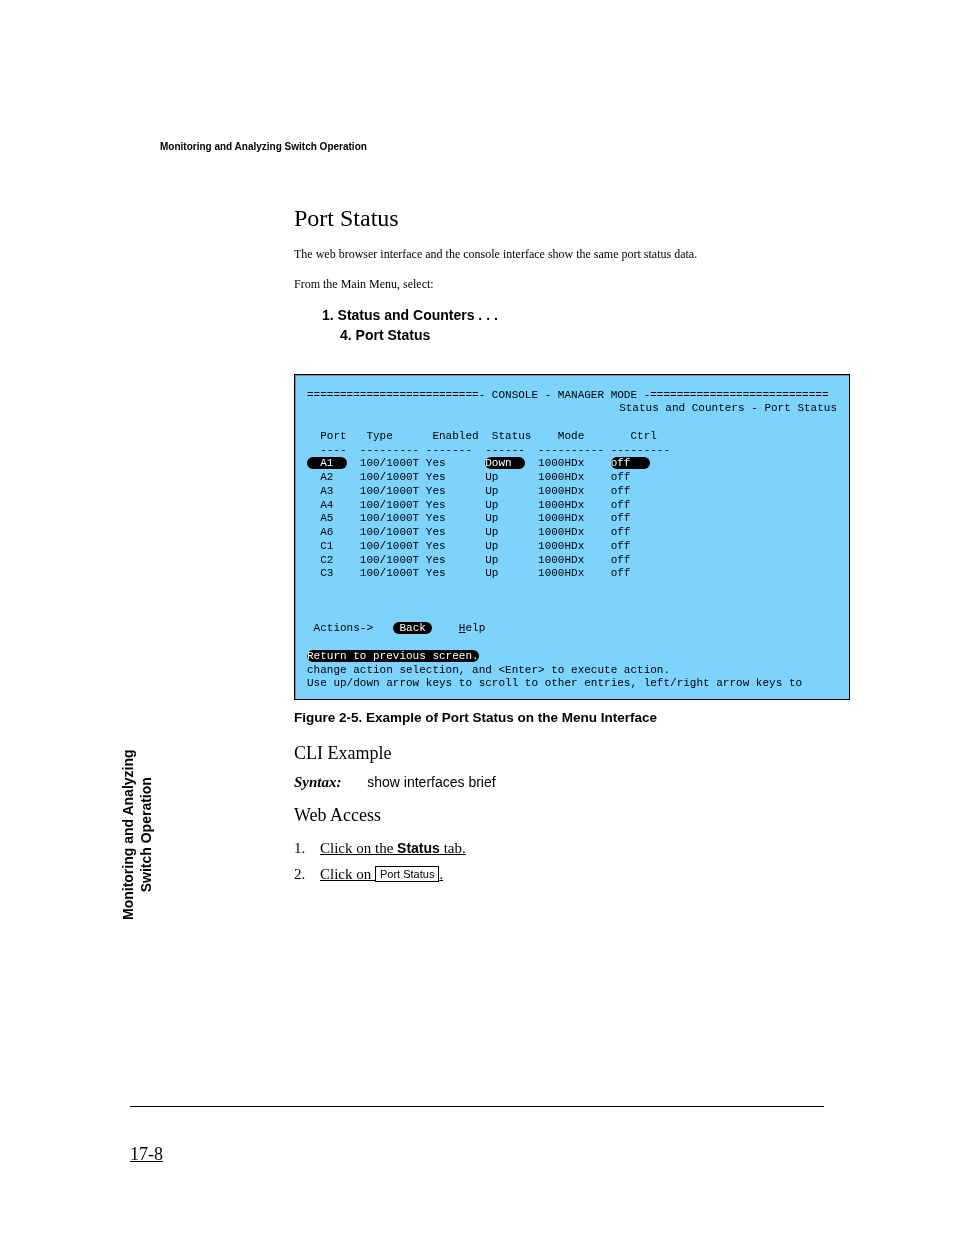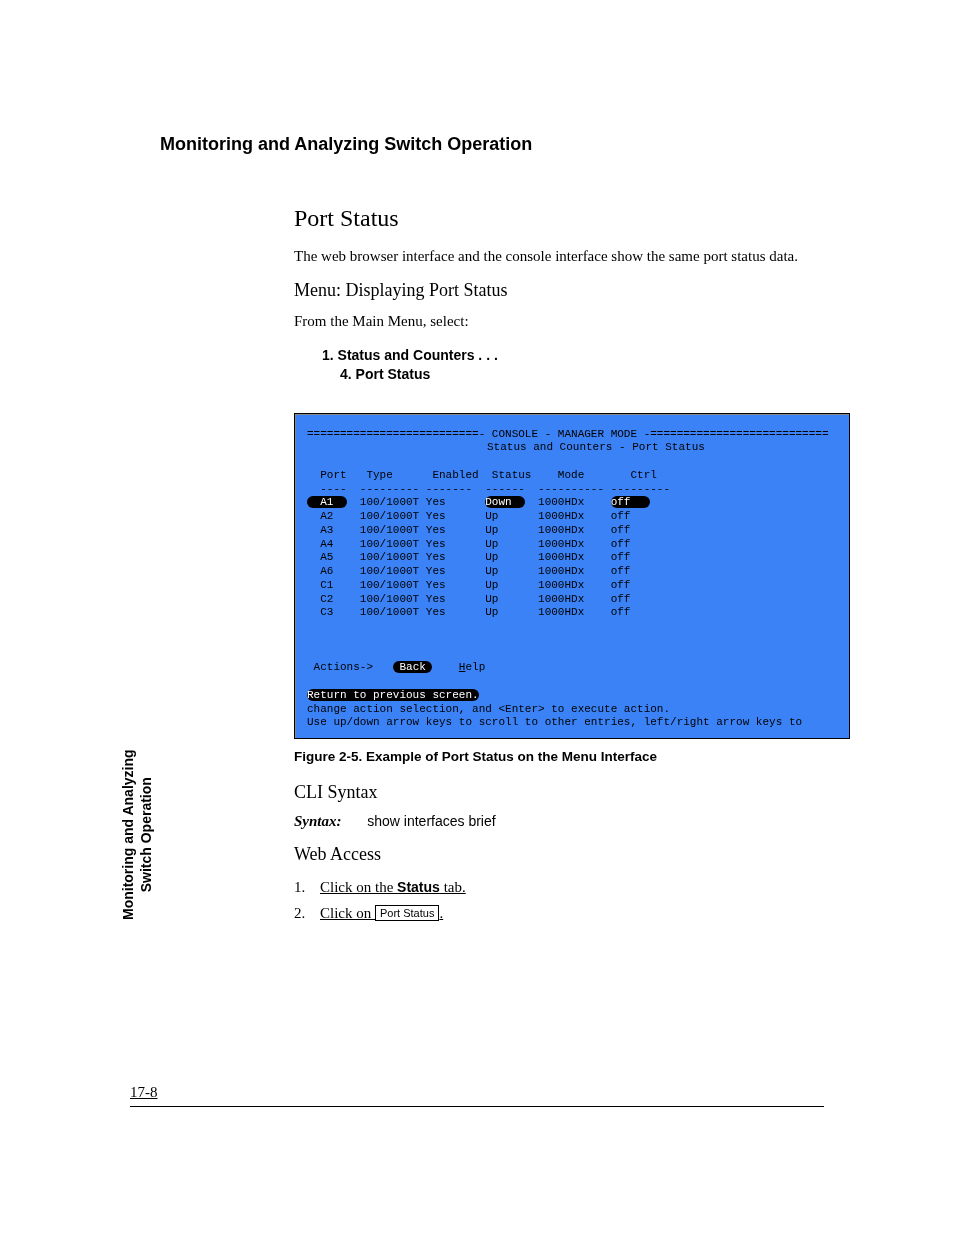--- a/index.html
+++ b/index.html
@@ -14,42 +14,42 @@
   }
   .page {
     position: relative;
     width: 954px;
     height: 1235px;
     box-sizing: border-box;
   }
   .header-block {
     position: absolute;
     left: 160px;
-    top: 133px;
-    font-family: Arial, Helvetica, sans-serif;
-    font-size: 18px;
+    top: 140px;
+    font-family: Arial, Helvetica, sans-serif;
+    font-size: 10px;
     line-height: 1.3;
   }
   .header-bold { font-weight: bold; }
   .header-sub { font-weight: normal; }
   .content {
     position: absolute;
     left: 294px;
     top: 205px;
     width: 556px;
   }
   .h2 {
     font-family: "Century Schoolbook", "New Century Schoolbook", serif;
     font-size: 24px;
     font-weight: normal;
     margin: 0 0 14px 0;
   }
   .para {
     font-family: "Century Schoolbook", "New Century Schoolbook", serif;
-    font-size: 15px;
+    font-size: 12px;
     line-height: 1.35;
     margin: 0 0 14px 0;
   }
   .h3 {
     font-family: "Century Schoolbook", "New Century Schoolbook", serif;
     font-size: 18px;
     font-weight: normal;
     margin: 14px 0 10px 0;
   }
   .menu-path {
@@ -63,21 +63,21 @@
   .terminal-wrap {
     margin: 28px 0 10px 0;
     border: 1px solid #000;
     box-shadow: 1px 1px 0 #888 inset;
     padding: 14px 12px 8px 12px;
     font-family: "Courier New", Courier, monospace;
     font-size: 11px;
     line-height: 1.25;
     white-space: pre;
     color: #000;
-    background: #3b82f6;
+    background: #7dd3fc;
   }
   .inv { background: #000; color: #fff; border-radius: 6px; }
   .underline { text-decoration: underline; }
   .fig-caption {
     font-family: Arial, Helvetica, sans-serif;
     font-weight: bold;
     font-size: 13.5px;
     margin: 8px 0 18px 0;
   }
   .syntax-row {
@@ -133,66 +133,65 @@
   .footer-rule {
     position: absolute;
     left: 130px;
     right: 130px;
     top: 1106px;
     border-top: 1px solid #000;
   }
   .page-num {
     position: absolute;
     left: 130px;
-    top: 1084px;
-    font-family: "Century Schoolbook", "New Century Schoolbook", serif;
-    font-size: 15px;
+    top: 1144px;
+    font-family: "Century Schoolbook", "New Century Schoolbook", serif;
+    font-size: 18px;
     text-decoration: underline;
   }
 </style>
 </head>
 <body>
 
 <div class="page">
 
   <div class="header-block">
     <div class="header-bold">Monitoring and Analyzing Switch Operation</div>
   </div>
 
   <div class="content">
 
     <div class="h2">Port Status</div>
     <div class="para">The web browser interface and the console interface show the same port status data.</div>
 
-    <div class="h3">Menu: Displaying Port Status</div>
     <div class="para">From the Main Menu, select:</div>
     <div class="menu-path">
       <div>1. Status and Counters . . .</div>
       <div class="line2">4. Port Status</div>
     </div>
 
-    <div class="terminal-wrap"><div>==========================- CONSOLE - MANAGER MODE -===========================</div><div style="text-align:left; padding-left:180px;">Status and Counters - Port Status</div>
+    <div class="terminal-wrap"><div>==========================- CONSOLE - MANAGER MODE -===========================</div><div style="text-align:right; padding-left:180px;">Status and Counters - Port Status</div>
 <div>  Port   Type      Enabled  Status    Mode       Ctrl</div><div>  ----  --------- -------  ------  ---------- ---------</div><div id="term-rows"><span class="inv">  A1  </span>  100/1000T Yes      <span class="inv">Down  </span>  1000HDx    <span class="inv">off   </span>
   A2    100/1000T Yes      Up      1000HDx    off
   A3    100/1000T Yes      Up      1000HDx    off
   A4    100/1000T Yes      Up      1000HDx    off
   A5    100/1000T Yes      Up      1000HDx    off
   A6    100/1000T Yes      Up      1000HDx    off
   C1    100/1000T Yes      Up      1000HDx    off
   C2    100/1000T Yes      Up      1000HDx    off
   C3    100/1000T Yes      Up      1000HDx    off
 </div>
 
 
 <div><span> Actions-&gt;   </span><span class="inv"> Back </span>    <span class="underline">H</span><span>elp</span></div>
 <div><span class="inv">Return to previous screen.</span></div><div>change action selection, and &lt;Enter&gt; to execute action.</div><div>Use up/down arrow keys to scroll to other entries, left/right arrow keys to</div></div>
 
     <div class="fig-caption">Figure 2-5.  Example of Port Status on the Menu Interface</div>
 
-    <div class="h3">CLI Syntax</div>
+    <div class="h3">CLI Example</div>
     <div class="syntax-row">
       <span class="syntax-label">Syntax:</span>
       <span class="syntax-cmd">show interfaces brief</span>
     </div>
 
     <div class="h3">Web Access</div>
     <div class="ol">
       <div><span class="num">1.</span><span>Click on the </span><span class="tab-bold">Status</span><span> tab.</span></div>
       <div><span class="num">2.</span><span>Click on </span><span class="ui-button">Port Status</span><span>.</span></div>
     </div>

